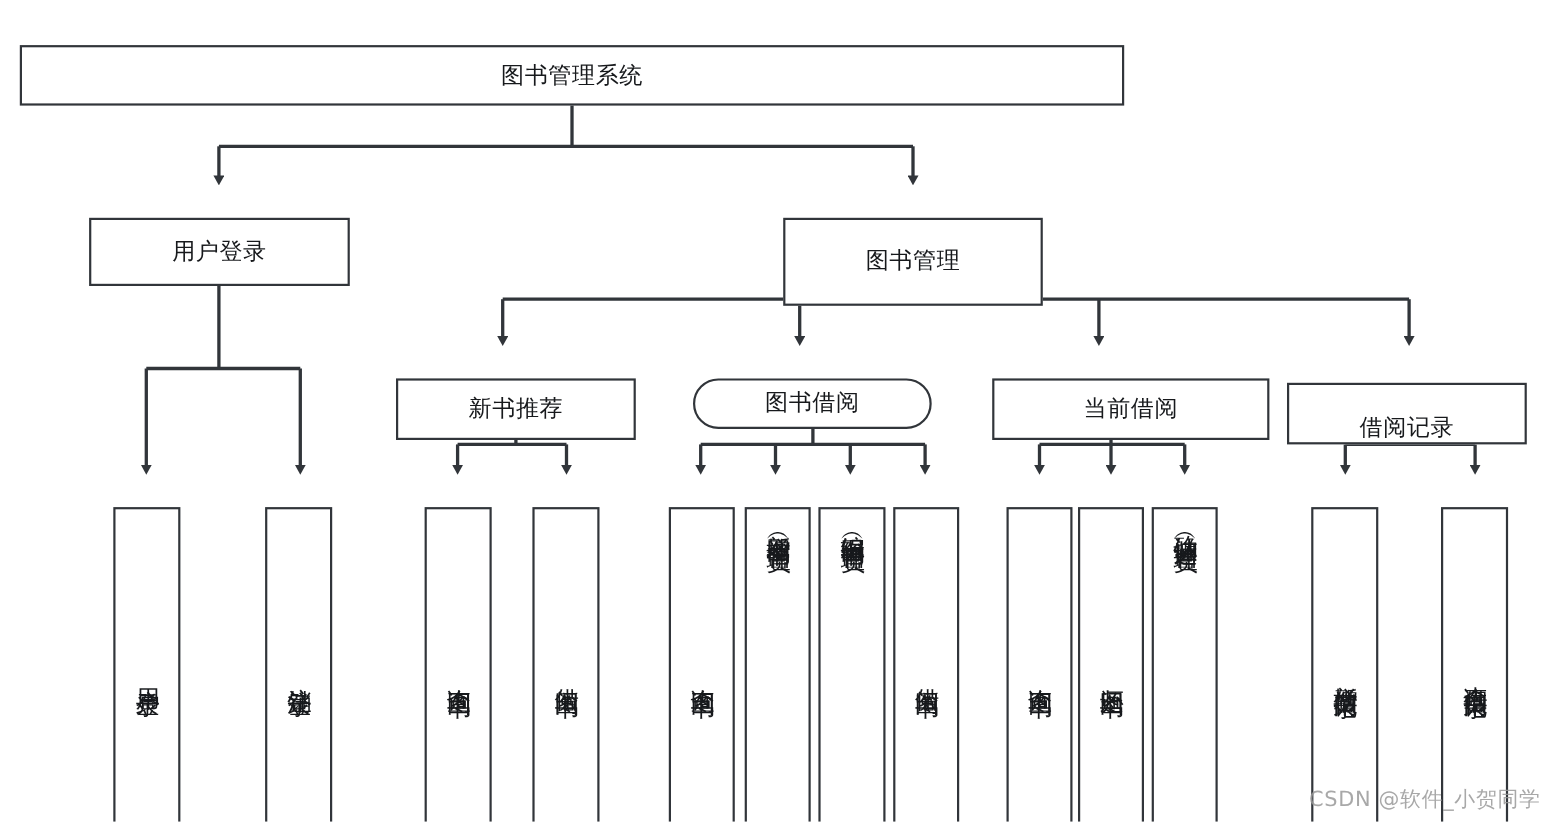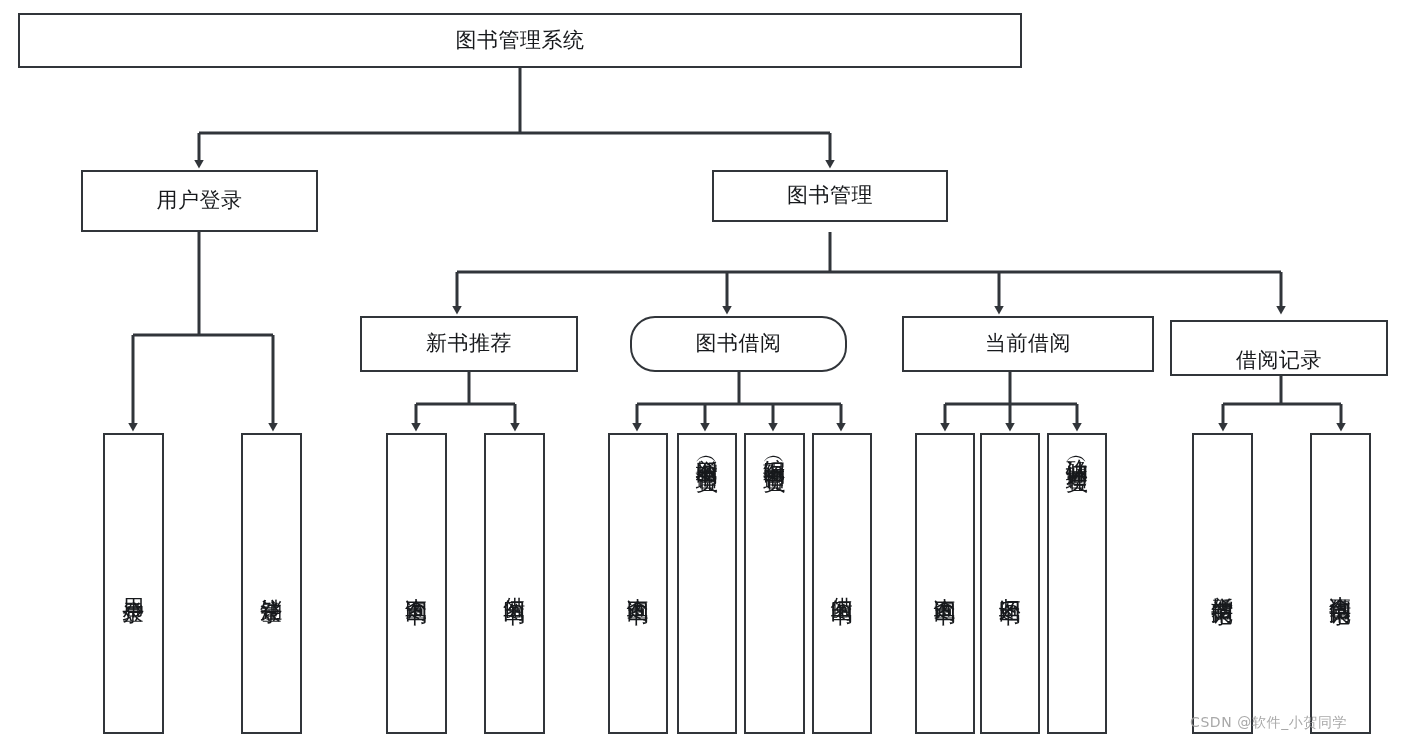--- a/index.html
+++ b/index.html
@@ -23,20 +23,21 @@
   }
   .node{
     position:absolute;
     box-sizing:border-box;
     background:#ffffff;
     border:2px solid #31353a;
     display:flex;
     align-items:center;
     justify-content:center;
     z-index:2;
+    margin-top:28px;
   }
   .node .label{
     font-size:21px;
     line-height:1.22;
     letter-spacing:0.5px;
     color:#17191c;
     white-space:nowrap;
   }
   
   .node.vert{
@@ -54,21 +55,21 @@
     white-space:nowrap;
   }
   .node.vert.centerText{
     align-items:center;
     padding-top:0;
   }
   .watermark{
     position:absolute;
     z-index:5;
     color:#9a9a9a;
-    font-size:14px;
+    font-size:19px;
     letter-spacing:0.6px;
     white-space:nowrap;
     opacity:.85;
   }
 </style>
 </head>
 <body>
 
 <div id="canvas">
 
@@ -123,28 +124,28 @@
     </g>
   </svg>
 
   <div class="node" style="left:18px;top:13px;width:1004px;height:55px;">
     <span class="label">图书管理系统</span>
   </div>
 
   <div class="node" style="left:81px;top:170px;width:237px;height:62px;">
     <span class="label">用户登录</span>
   </div>
-  <div class="node" style="left:712px;top:170px;width:236px;height:52px;">
+  <div class="node" style="left:712px;top:170px;width:236px;height:80px;">
     <span class="label">图书管理</span>
   </div>
 
   <div class="node" style="left:360px;top:316px;width:218px;height:56px;text-align:center;">
     <span class="label">新书推荐</span>
   </div>
-  <div class="node" style="left:630px;top:316px;width:217px;height:56px;border-radius:25px;">
+  <div class="node" style="left:630px;top:316px;width:217px;height:46px;border-radius:25px;">
     <span class="label">图书借阅</span>
   </div>
   <div class="node" style="left:902px;top:316px;width:252px;height:56px;">
     <span class="label">当前借阅</span>
   </div>
   <div class="node" style="left:1170px;top:320px;width:218px;height:56px;align-items:flex-end;">
     <span class="label">借阅记录</span>
   </div>
 
   <div class="node vert centerText" style="left:103px;top:433px;width:61px;height:301px;">

